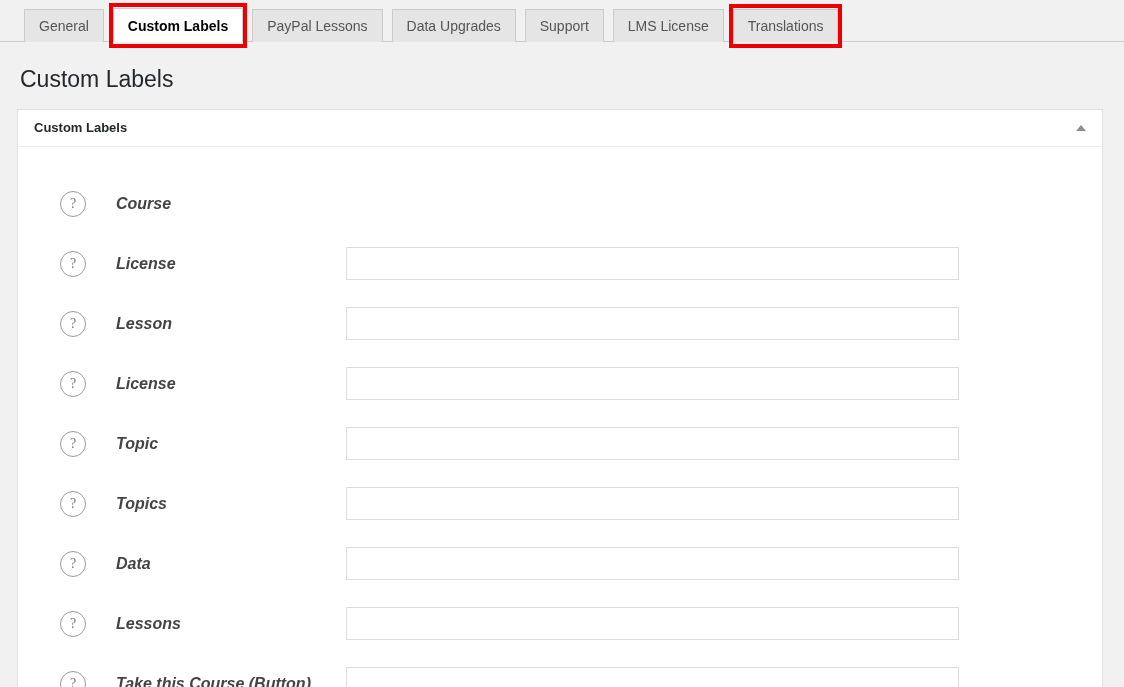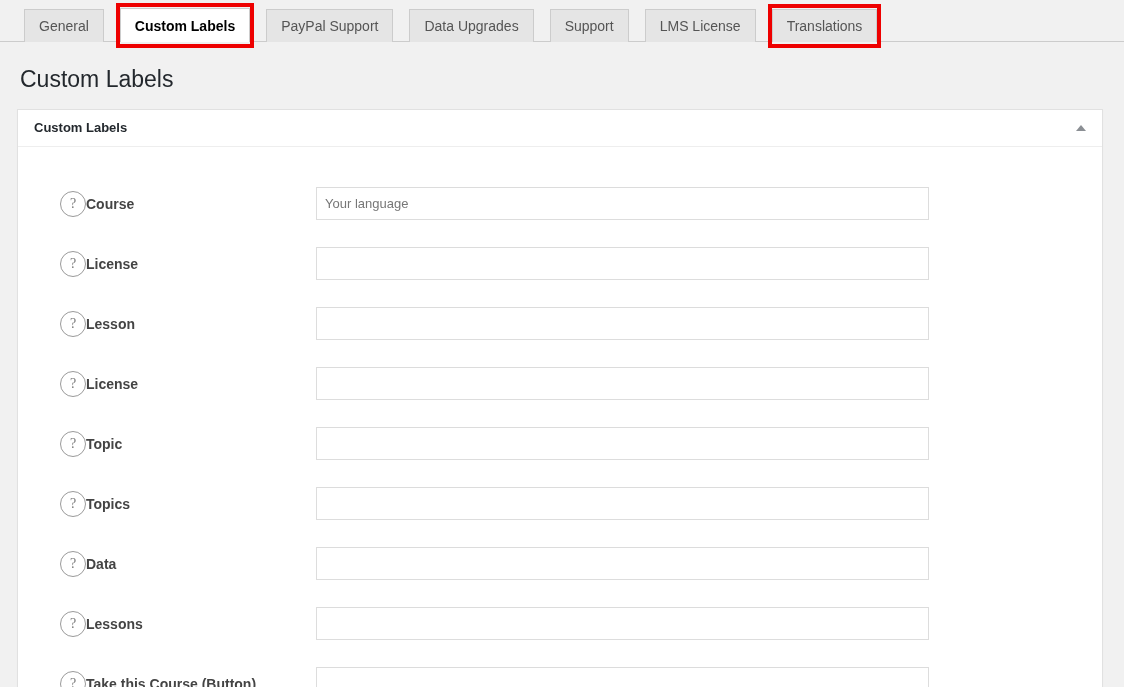--- a/index.html
+++ b/index.html
@@ -27,21 +27,21 @@
     align-items: flex-end;
   }
   .tab {
     position: relative;
     height: 33px;
     line-height: 33px;
     padding: 0 14px;
     background: #e5e5e5;
     border: 1px solid #ccc;
     border-bottom: none;
-    margin-right: 16px;
+    margin-right: 9px;
     font-size: 14px;
     color: #555;
     white-space: nowrap;
     box-sizing: border-box;
     cursor: pointer;
     top: 1px;
   }
   .tab.active {
     background: #ffffff;
     color: #000;
@@ -122,25 +122,27 @@
     color: #7b7b7b;
     font-size: 14px;
     line-height: 23px;
     text-align: center;
     margin-left: 42px;
     flex: 0 0 auto;
     cursor: pointer;
     font-family: "Liberation Serif", serif;
   }
   .row-label {
+    margin-left: 30px;
     width: 230px;
-    font-size: 14px;
+    font-size: 16px;
     font-weight: bold;
     color: #444;
     flex: 0 0 auto;
+    font-style: italic;
   }
   .row-input {
     width: 613px;
     height: 33px;
     border: 1px solid #ddd;
     border-top-color: #dcdcdc;
     background: #fff;
     font-size: 13px;
     color: #32373c;
     padding: 0 8px;
@@ -149,39 +151,38 @@
     outline: none;
   }
   .row-input::placeholder { color: #777; opacity: 1; }
 </style>
 </head>
 <body>
 
 <div class="tab-bar">
     <div class="tab">General</div>
     <div class="tab active annotated">Custom Labels</div>
-    <div class="tab">PayPal Support</div>
+    <div class="tab">PayPal Lessons</div>
     <div class="tab">Data Upgrades</div>
     <div class="tab">Support</div>
     <div class="tab">LMS License</div>
     <div class="tab annotated">Translations</div>
   </div>
 
 <h1 class="page-title">Custom Labels</h1>
 
 <div class="panel">
   <div class="panel-header">
     <span class="panel-header-title">Custom Labels</span>
     <span class="toggle-arrow"></span>
   </div>
   <div class="panel-body">
       <div class="form-row">
         <span class="help-icon">?</span>
         <span class="row-label">Course</span>
-        <input type="text" class="row-input" placeholder="Your language" style="">
       </div>
       <div class="form-row">
         <span class="help-icon">?</span>
         <span class="row-label">License</span>
         <input type="text" class="row-input" placeholder="" style="">
       </div>
       <div class="form-row">
         <span class="help-icon">?</span>
         <span class="row-label">Lesson</span>
         <input type="text" class="row-input" placeholder="" style="">

